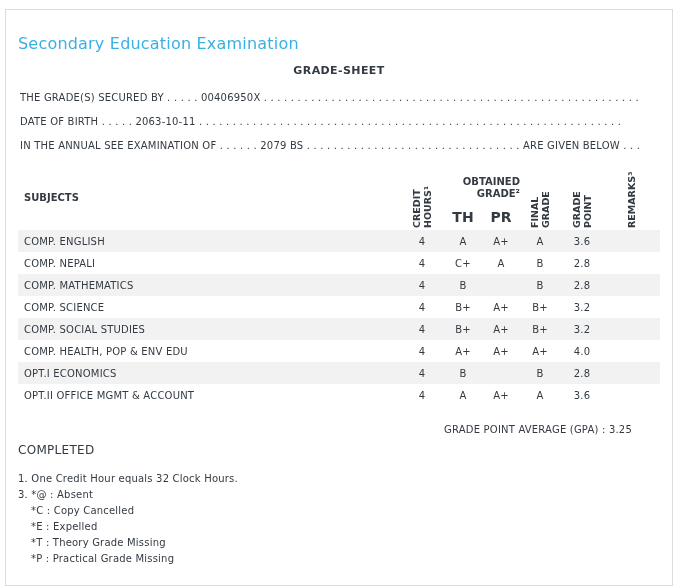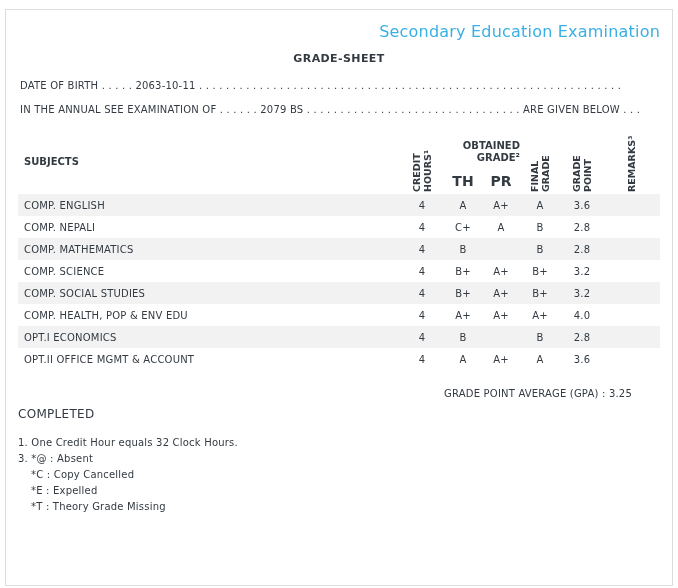--- a/index.html
+++ b/index.html
@@ -12,24 +12,25 @@
   }
   .sheet {
     margin: 9px 5px 0 5px;
     border: 1px solid #dcdcdc;
     background: #ffffff;
     padding: 12px 12px 8px 12px;
     height: 577px;
     overflow: hidden;
   }
   .page-title {
-    text-align: right;
+    text-align: left;
     color: #38b0e3;
     font-size: 16px;
     font-weight: 400;
+    margin-top: 12px;
     letter-spacing: 0.2px;
   }
   .subtitle {
     text-align: center;
     font-size: 11px;
     font-weight: bold;
     margin-top: 11px;
     letter-spacing: 0.4px;
   }
   .info { margin-top: 15px; font-size: 10px; }
@@ -117,20 +118,21 @@
 </style>
 </head>
 <body>
 
 <div class="sheet">
 
   <div class="page-title">Secondary Education Examination</div>
   <div class="subtitle">GRADE-SHEET</div>
 
   <div class="info">
+    <div class="info-line">THE GRADE(S) SECURED BY . . . . . 00406950X . . . . . . . . . . . . . . . . . . . . . . . . . . . . . . . . . . . . . . . . . . . . . . . . . . . . . . . .</div>
     <div class="info-line">DATE OF BIRTH . . . . . 2063-10-11 . . . . . . . . . . . . . . . . . . . . . . . . . . . . . . . . . . . . . . . . . . . . . . . . . . . . . . . . . . . . . . .</div>
     <div class="info-line">IN THE ANNUAL SEE EXAMINATION OF . . . . . . 2079 BS . . . . . . . . . . . . . . . . . . . . . . . . . . . . . . . . ARE GIVEN BELOW . . .</div>
   </div>
 
   <table class="grades">
     <colgroup>
       <col class="c-subject">
         <col class="c-credit">
         <col class="c-th">
         <col class="c-pr">
@@ -238,15 +240,16 @@
 
   <div class="gpa-line">GRADE POINT AVERAGE (GPA) : 3.25</div>
   <div class="status-line">COMPLETED</div>
 
   <div class="footnotes">
     <div class="fn">1. One Credit Hour equals 32 Clock Hours.</div>
     <div class="fn">3. *@ : Absent</div>
     <div class="fn indent">*C : Copy Cancelled</div>
     <div class="fn indent">*E : Expelled</div>
     <div class="fn indent">*T : Theory Grade Missing</div>
+    <div class="fn indent">*P : Practical Grade Missing</div>
   </div>
 
 </div>
 
 </body></html>

